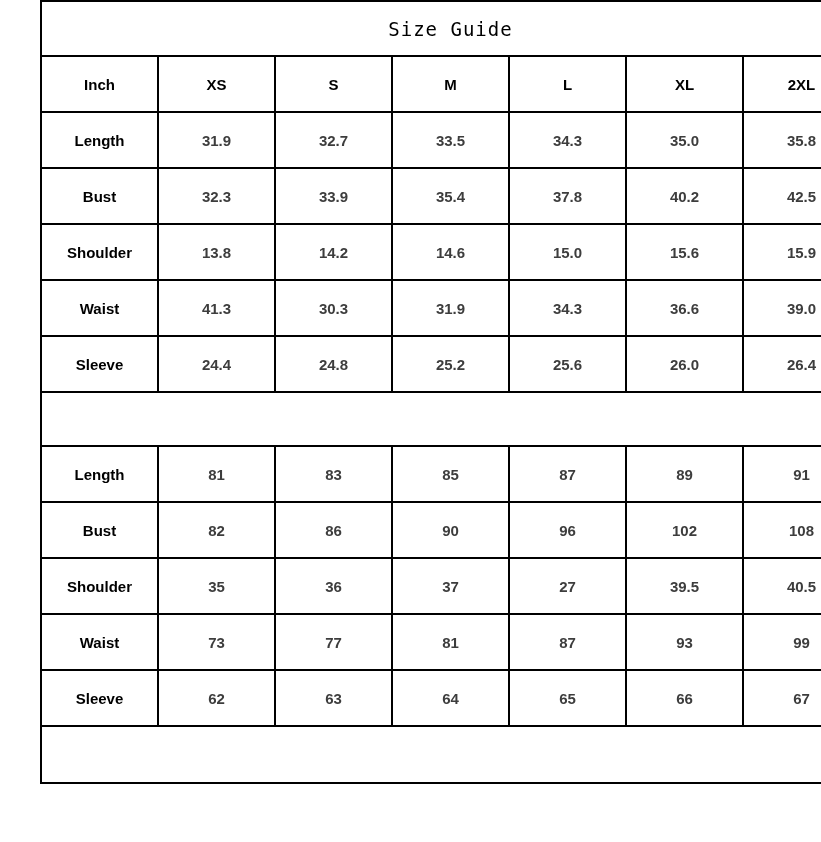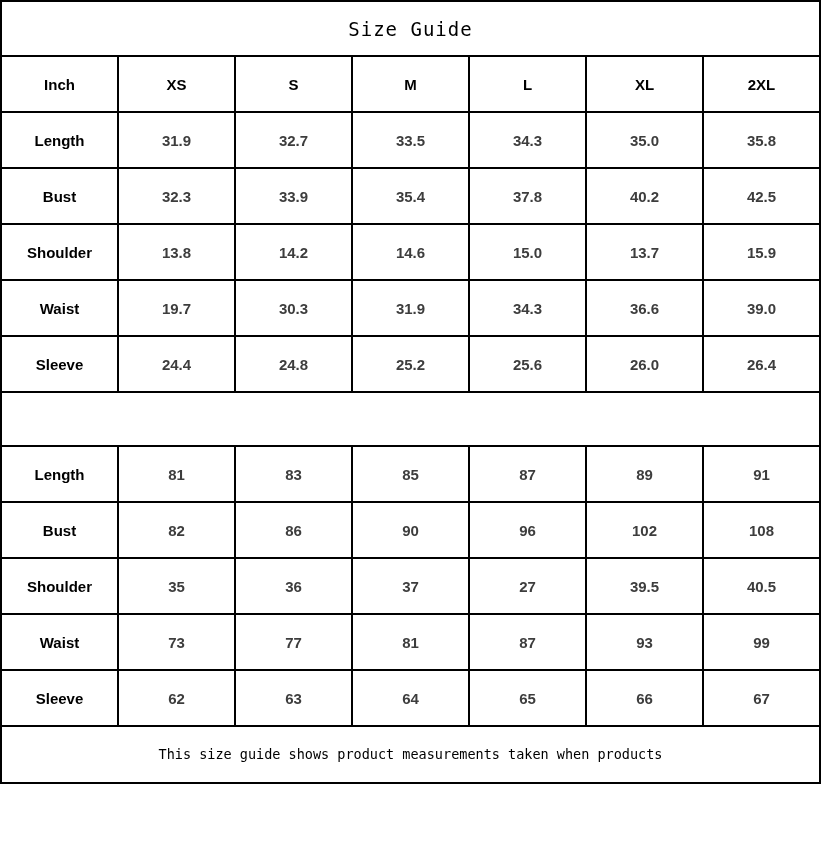--- a/index.html
+++ b/index.html
@@ -4,20 +4,21 @@
 <style>
   * { box-sizing: border-box; margin: 0; padding: 0; }
   html, body { background: #ffffff; }
   body { font-family: "Liberation Sans", sans-serif; color: #000000; }
 
   .page {
     width: 821px;
     height: 842px;
     background: #ffffff;
     overflow: hidden;
+    padding-left: 40px;
   }
 
   .title-row {
     width: 821px;
     height: 57px;
     border: 2px solid #000000;
     display: flex;
     align-items: center;
     justify-content: center;
     font-family: "DejaVu Sans Mono", monospace;
@@ -114,26 +115,26 @@
         <td>37.8</td>
         <td>40.2</td>
         <td>42.5</td>
       </tr>
       <tr>
         <th>Shoulder</th>
         <td>13.8</td>
         <td>14.2</td>
         <td>14.6</td>
         <td>15.0</td>
-        <td>13.7</td>
+        <td>15.6</td>
         <td>15.9</td>
       </tr>
       <tr>
         <th>Waist</th>
-        <td>19.7</td>
+        <td>41.3</td>
         <td>30.3</td>
         <td>31.9</td>
         <td>34.3</td>
         <td>36.6</td>
         <td>39.0</td>
       </tr>
       <tr>
         <th>Sleeve</th>
         <td>24.4</td>
         <td>24.8</td>
@@ -192,17 +193,16 @@
         <td>64</td>
         <td>65</td>
         <td>66</td>
         <td>67</td>
       </tr>
     </tbody>
   </table>
 
   <div class="footer-row">
     <div class="footer-note">
-      <div>This size guide shows product measurements taken when products</div>
     </div>
   </div>
 
 </div>
 
 </body></html>

